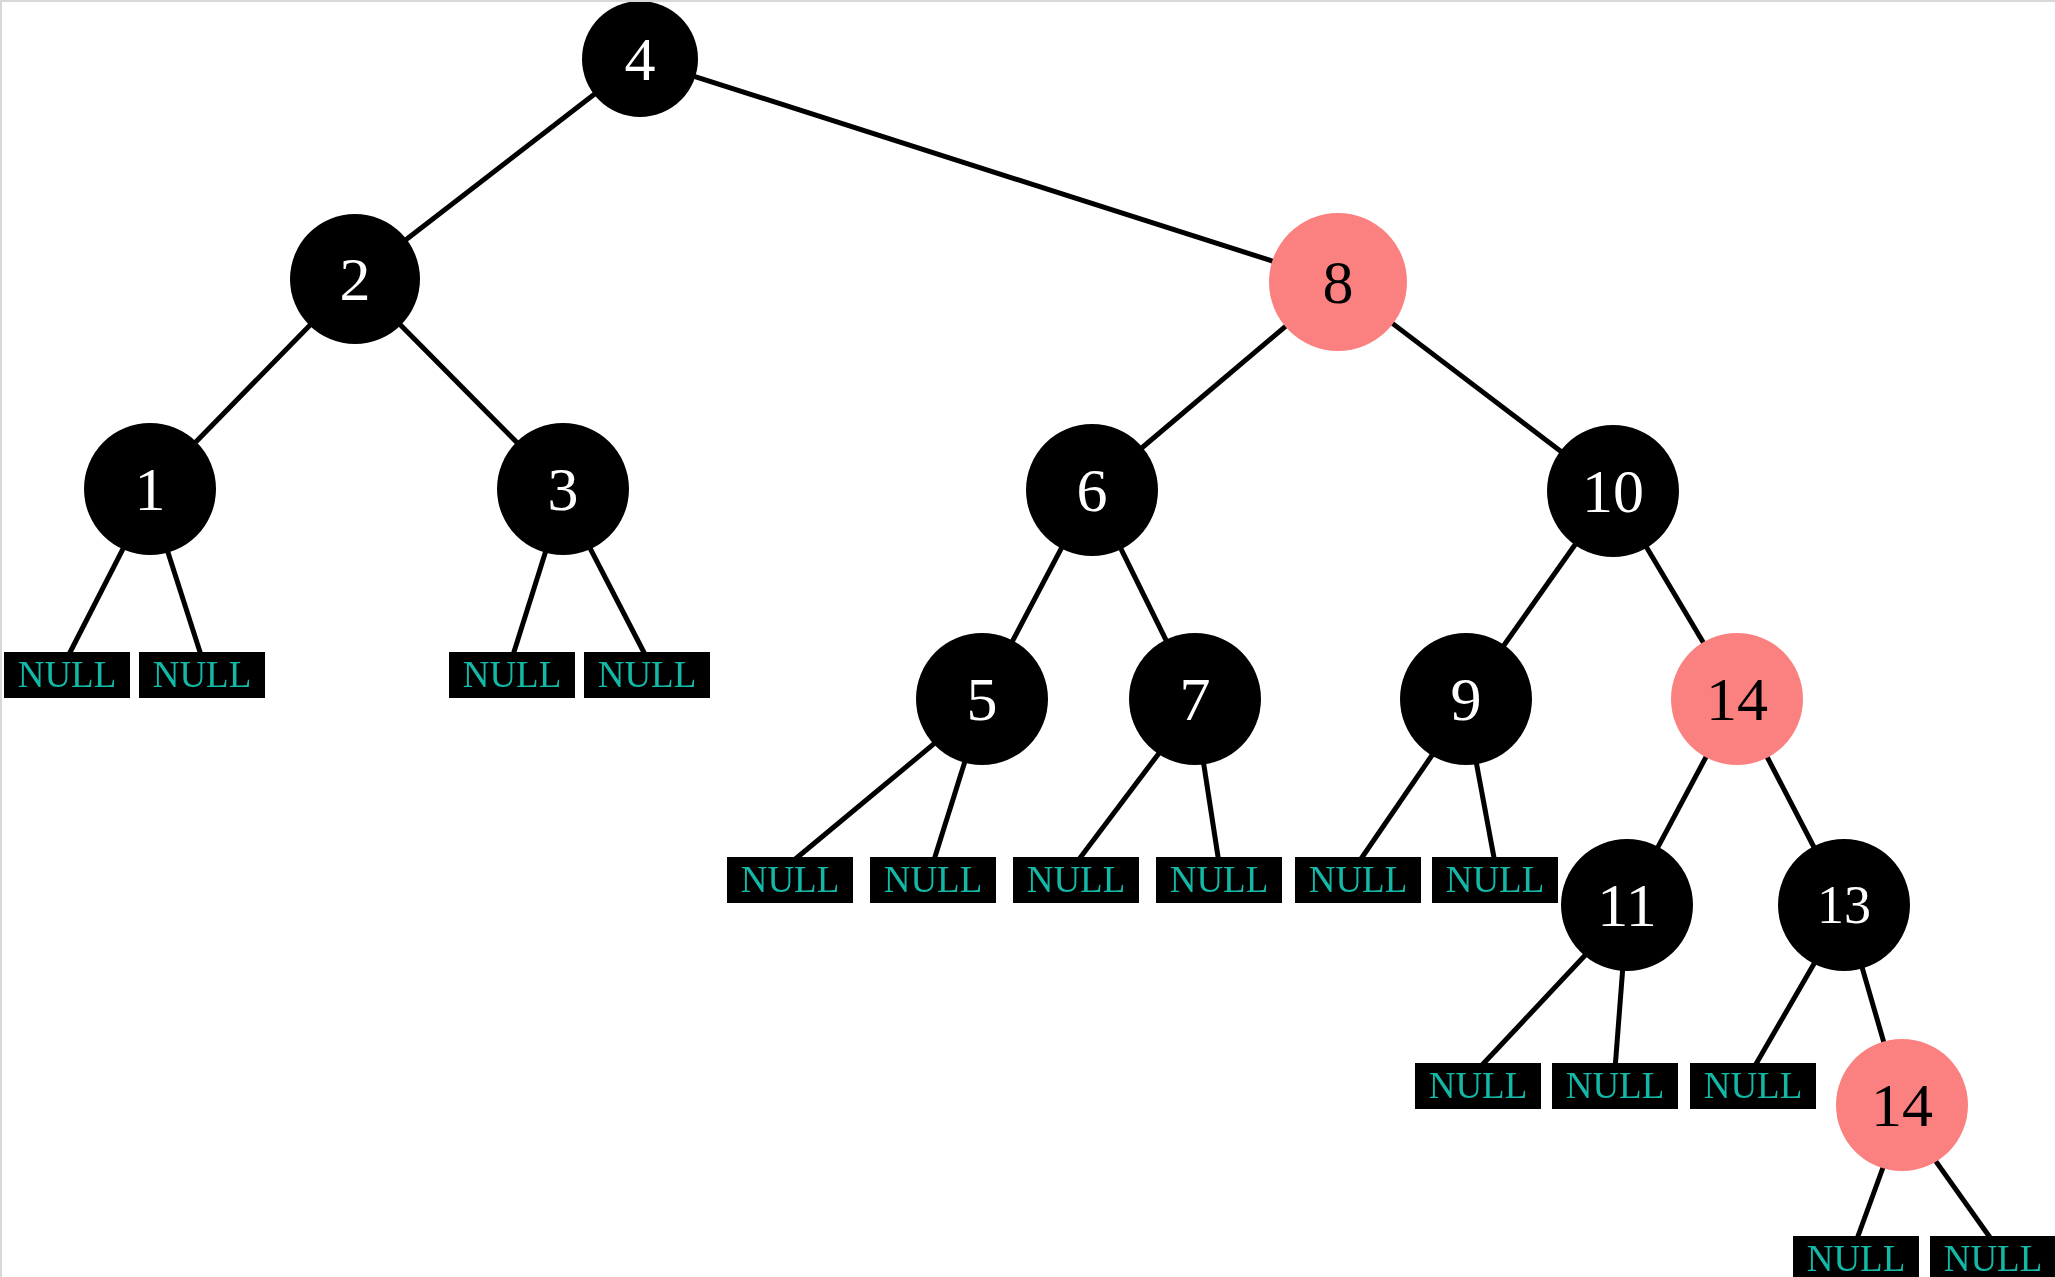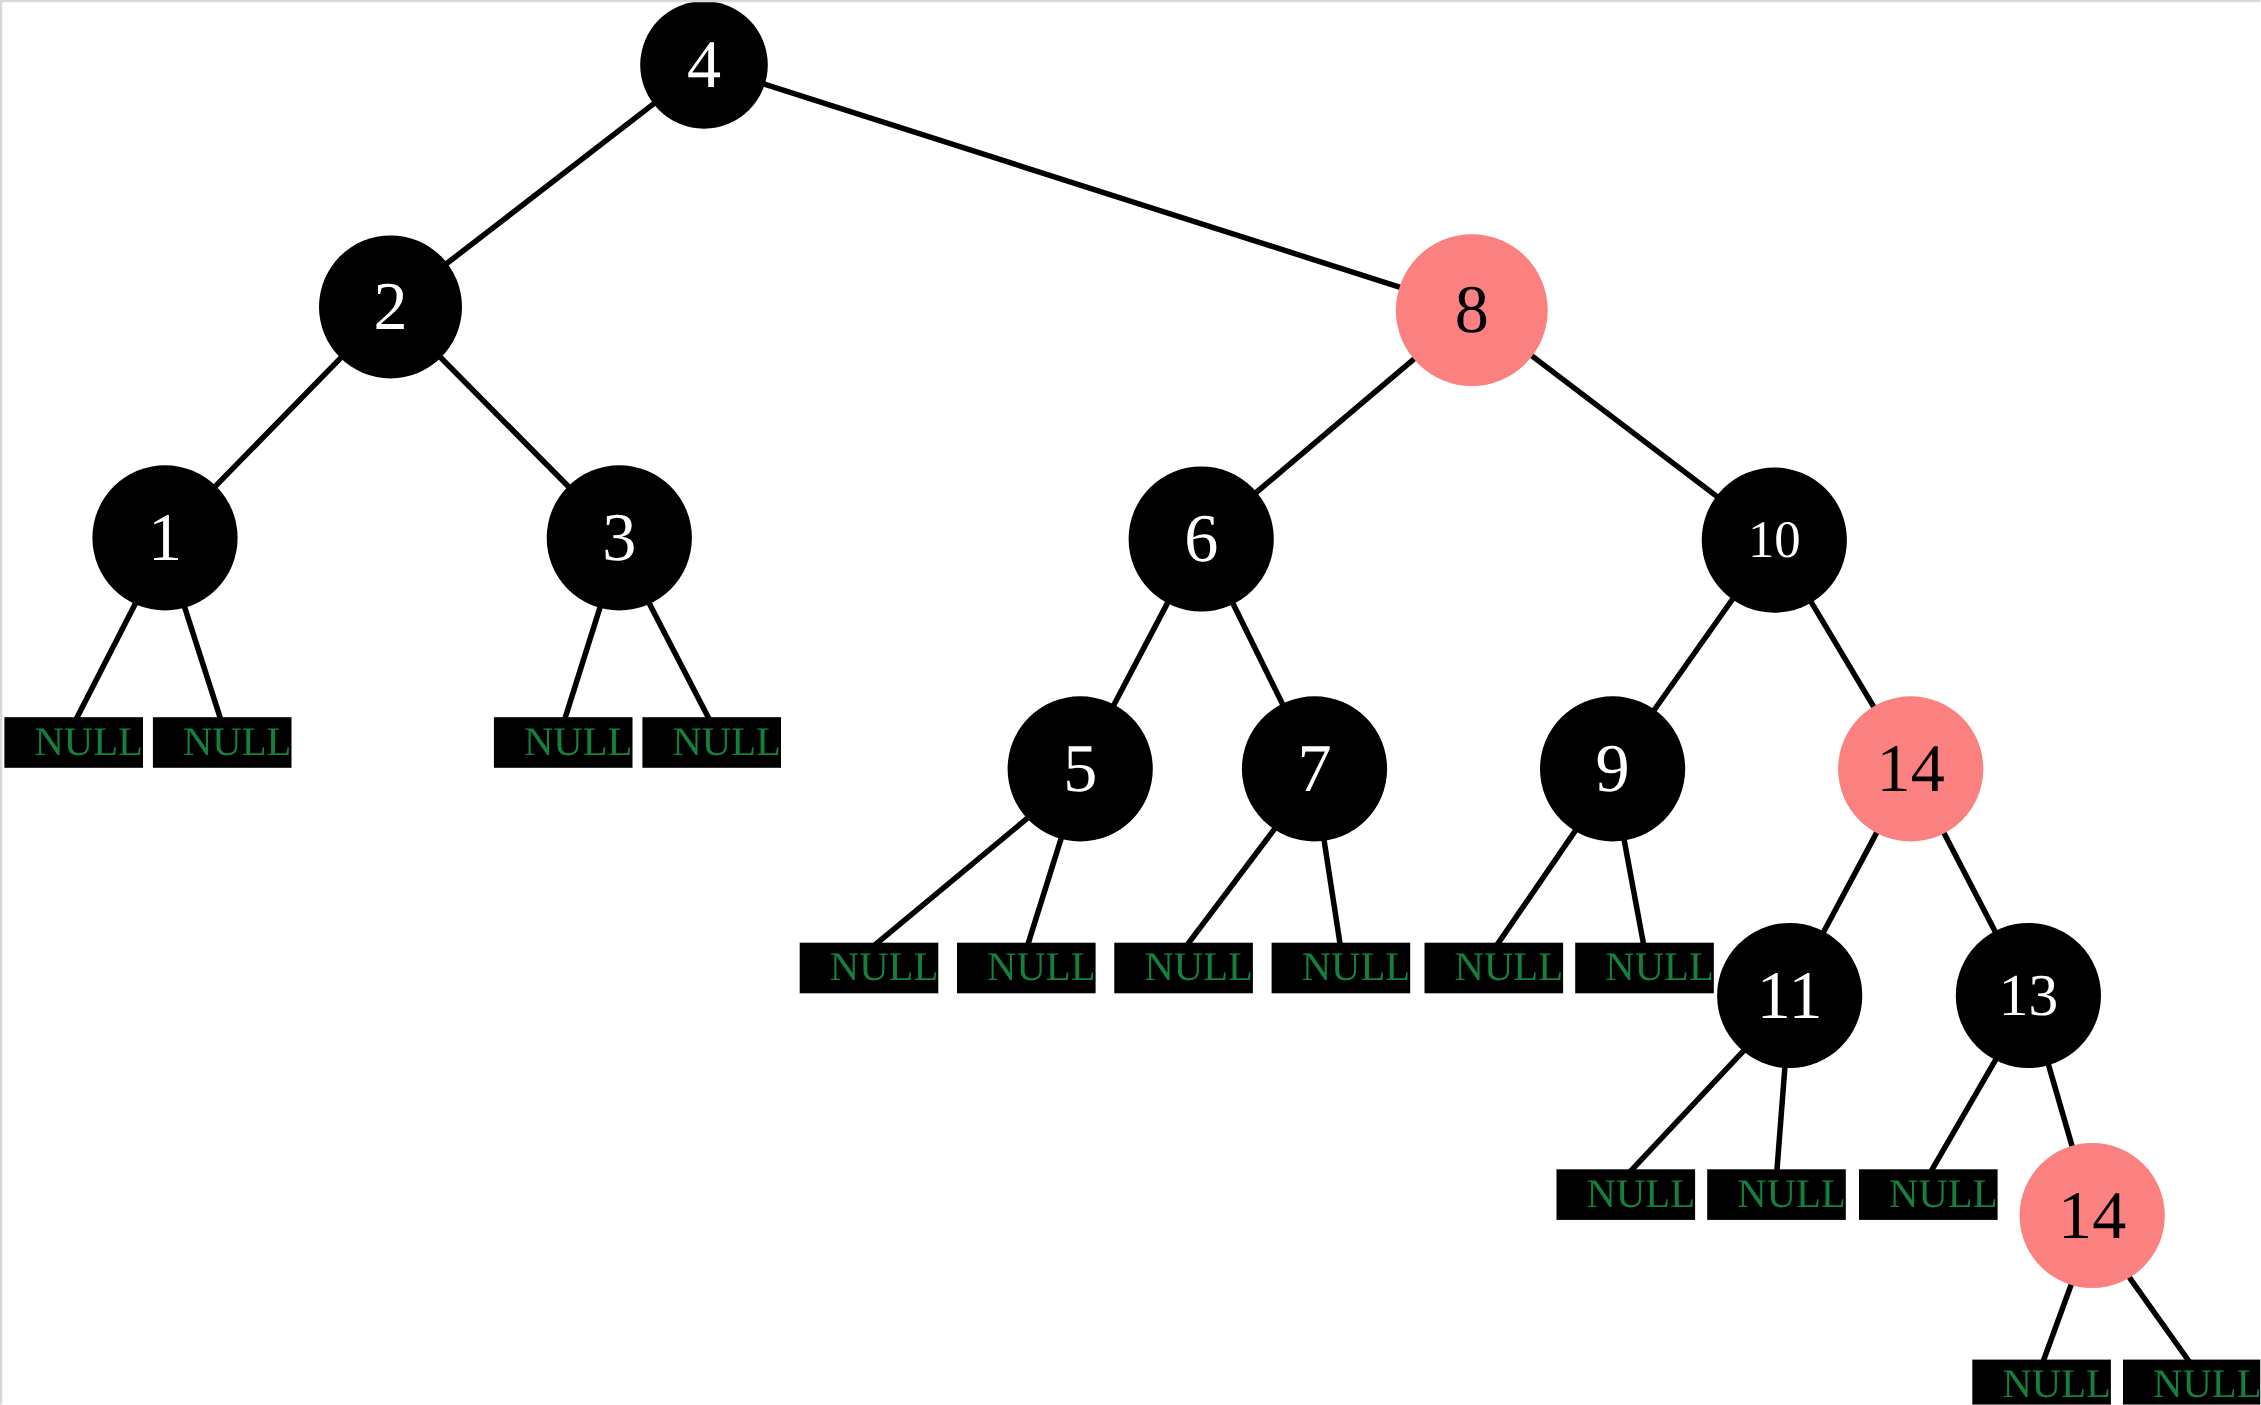--- a/index.html
+++ b/index.html
@@ -46,24 +46,24 @@
     color: #000000;
   }
   .node-label {
     display: block;
     font-family: "Liberation Serif", "DejaVu Serif", serif;
     font-weight: 400;
   }
   .nil {
     position: absolute;
     background: #000000;
-    color: #15803d;
+    color: #14b8a6;
     display: flex;
     align-items: center;
-    justify-content: flex-end;
+    justify-content: center;
     box-sizing: border-box;
     font-family: "Liberation Serif", "DejaVu Serif", serif;
     font-size: 37px;
     letter-spacing: 0px;
     line-height: 1;
     user-select: none;
   }
   .nil-label {
     display: block;
     transform: translateY(-1px);
@@ -160,21 +160,21 @@
       </div>
       <div class="node black" style="left: 82px; top: 421px; width: 132px; height: 132px; font-size: 62px;">
         <span class="node-label">1</span>
       </div>
       <div class="node black" style="left: 495px; top: 421px; width: 132px; height: 132px; font-size: 62px;">
         <span class="node-label">3</span>
       </div>
       <div class="node black" style="left: 1024px; top: 422px; width: 132px; height: 132px; font-size: 62px;">
         <span class="node-label">6</span>
       </div>
-      <div class="node black" style="left: 1545px; top: 423px; width: 132px; height: 132px; font-size: 48px;">
+      <div class="node black" style="left: 1545px; top: 423px; width: 132px; height: 132px; font-size: 62px;">
         <span class="node-label">10</span>
       </div>
       <div class="node black" style="left: 914px; top: 631px; width: 132px; height: 132px; font-size: 62px;">
         <span class="node-label">5</span>
       </div>
       <div class="node black" style="left: 1127px; top: 631px; width: 132px; height: 132px; font-size: 62px;">
         <span class="node-label">7</span>
       </div>
       <div class="node black" style="left: 1398px; top: 631px; width: 132px; height: 132px; font-size: 62px;">
         <span class="node-label">9</span>

